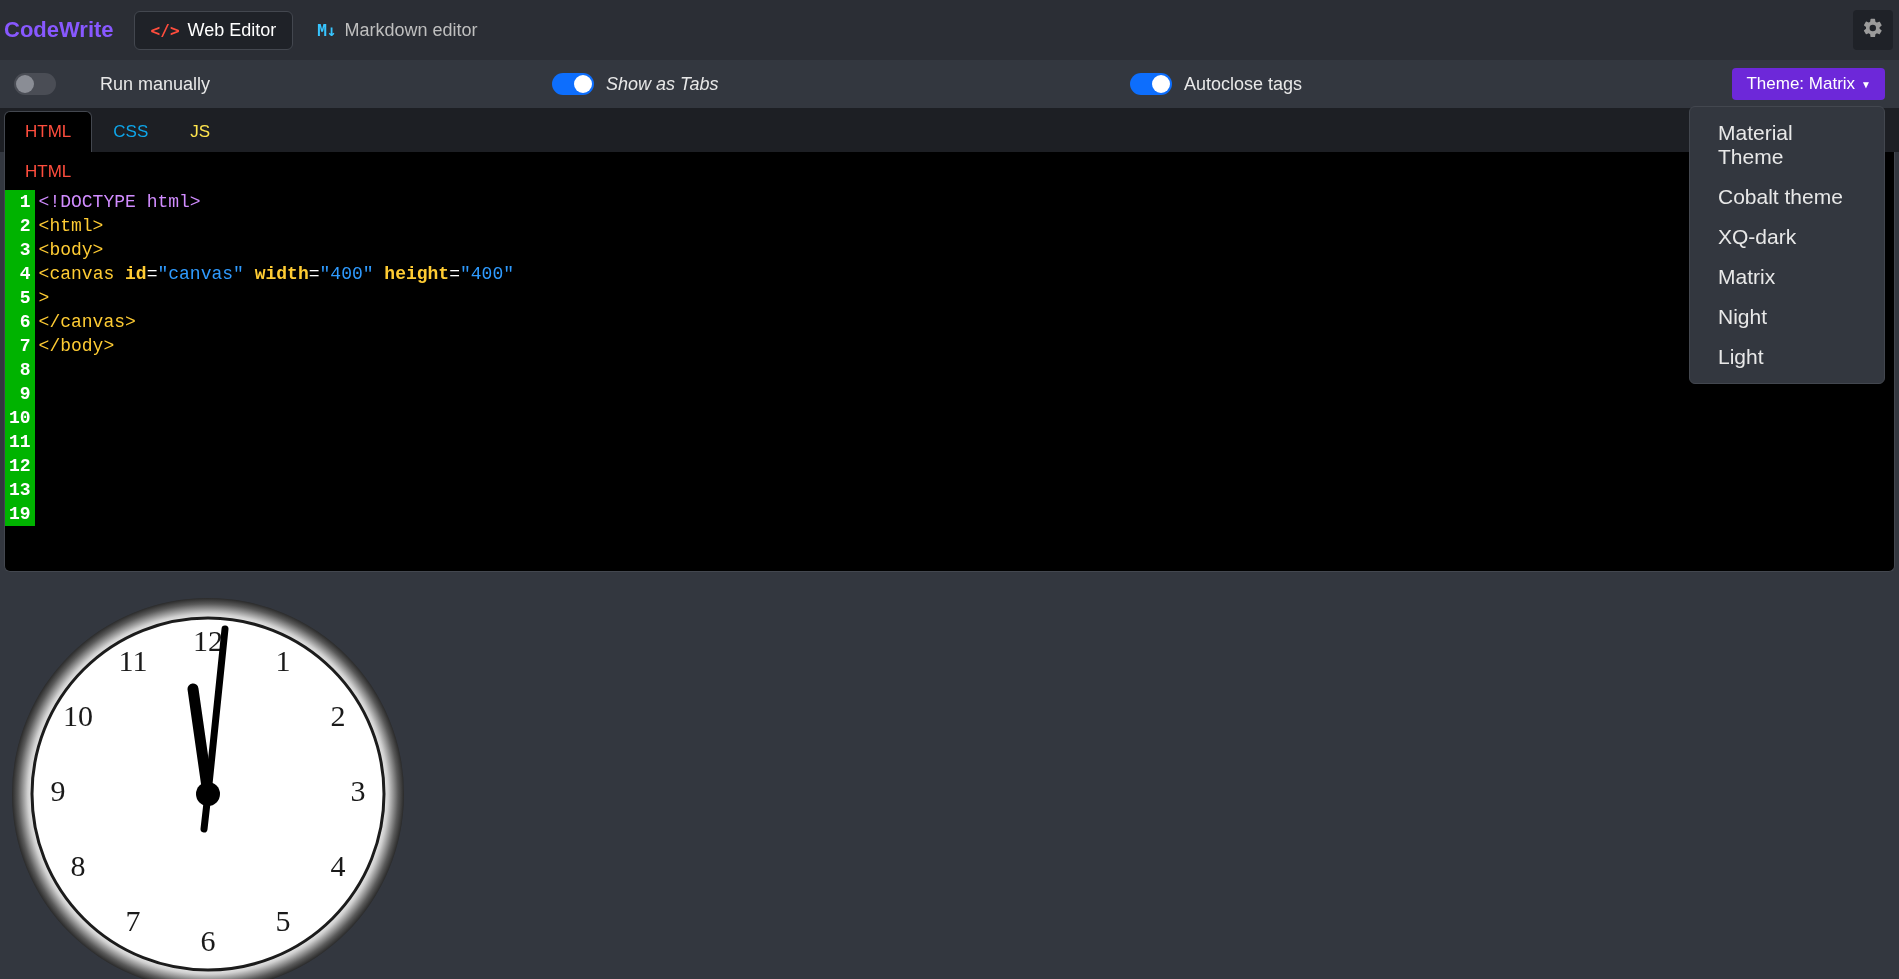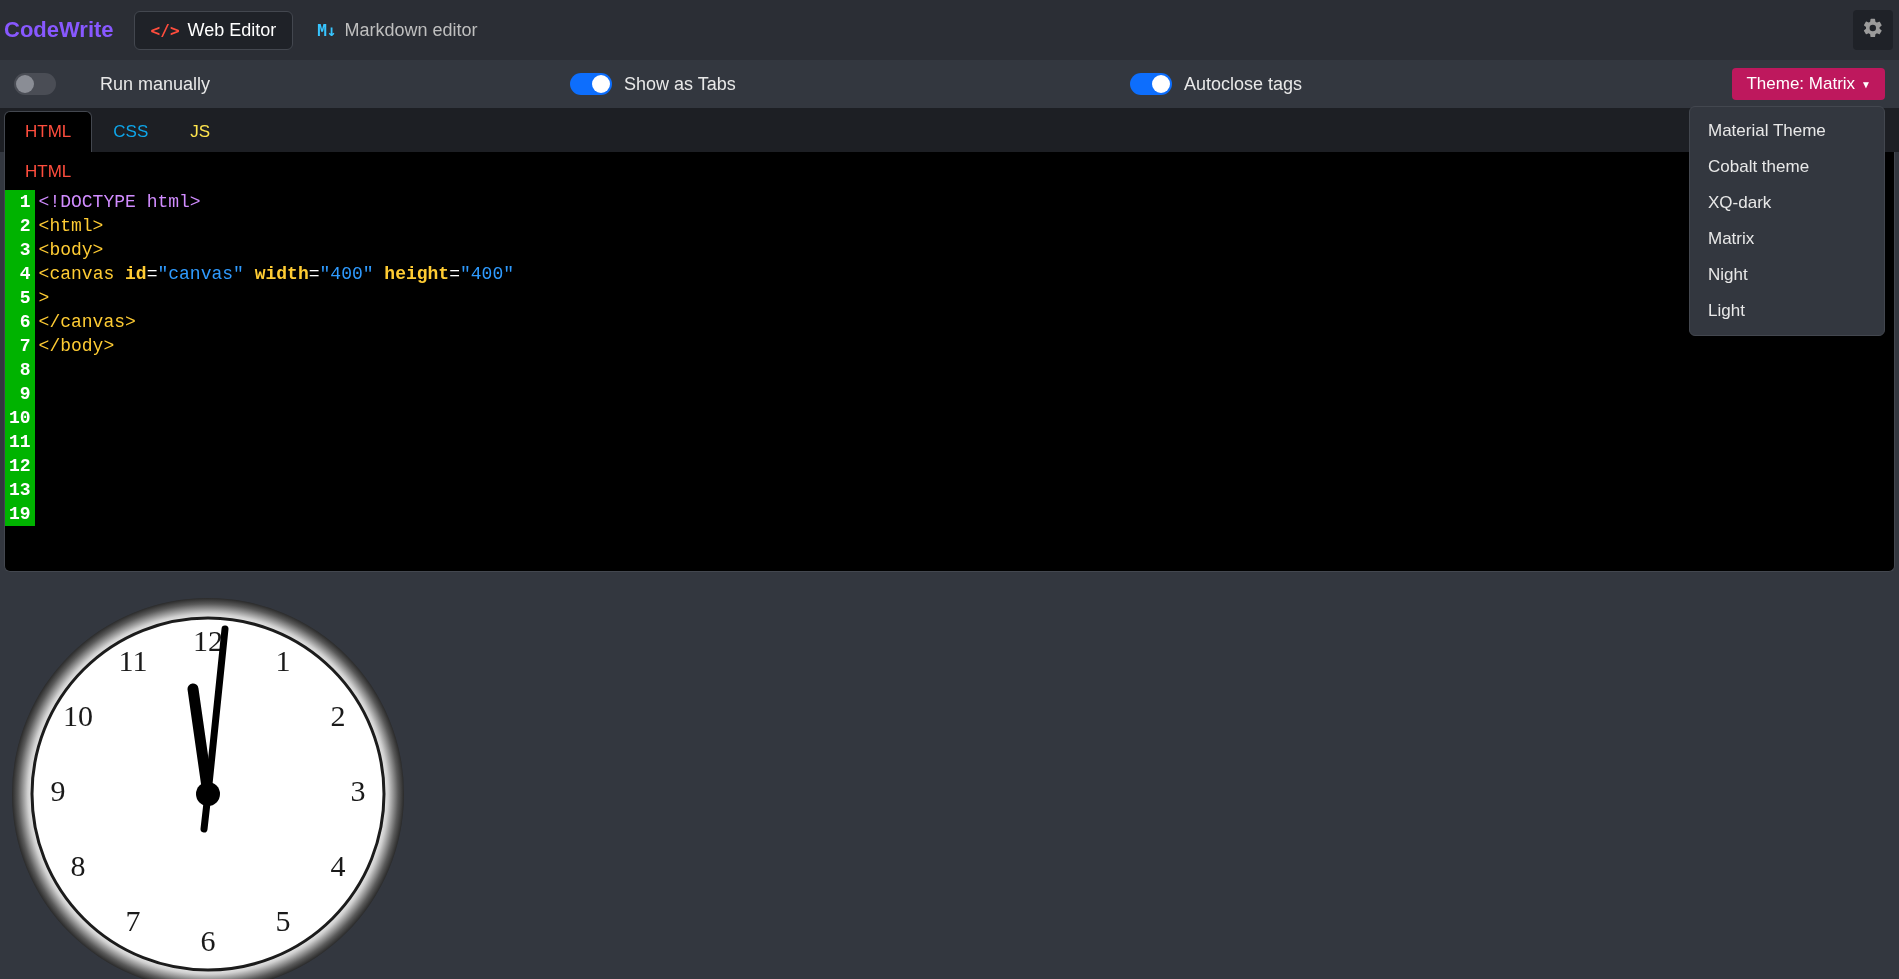--- a/index.html
+++ b/index.html
@@ -60,39 +60,39 @@
   .opts {
     display: flex;
     align-items: center;
     height: 48px;
     padding: 0 10px;
     background: #33373f;
     position: relative;
   }
   .opt-group { display: flex; align-items: center; gap: 12px; font-size: 18px; }
   .opt-group.left  { margin-left: 4px; gap: 44px; }
-  .opt-group.mid1  { position: absolute; left: 570px; }
+  .opt-group.mid1  { position: absolute; left: 552px; font-style: italic; }
   .opt-group.mid2  { position: absolute; left: 1130px; }
   .opt-group.right { position: absolute; right: 14px; }
 
   .toggle {
     width: 42px; height: 22px; border-radius: 11px;
     position: relative; cursor: pointer;
   }
   .toggle .knob {
     position: absolute; top: 2px; width: 18px; height: 18px;
     border-radius: 50%;
   }
   .toggle.off { background: #4a4d55; }
   .toggle.off .knob { left: 2px; background: #8a8d95; }
   .toggle.on  { background: #0d6efd; }
   .toggle.on  .knob { right: 2px; background: #ffffff; }
 
   .theme-btn {
-    background: #be185d;
+    background: #6d28d9;
     color: #ffffff;
     padding: 6px 14px;
     border-radius: 4px;
     font-size: 17px;
     cursor: pointer;
     display: flex; align-items: center; gap: 6px;
   }
   .caret { font-size: 10px; }
 
   
@@ -100,22 +100,22 @@
     position: absolute;
     right: 14px; top: 46px;
     width: 196px;
     background: #33373f;
     border: 1px solid #43474f;
     border-radius: 6px;
     padding: 6px 0;
     z-index: 100;
   }
   .theme-menu .item {
-    padding: 8px 18px;
-    font-size: 17px;
+    padding: 8px 28px;
+    font-size: 21px;
     color: #e8e8e8;
     cursor: pointer;
   }
 
   
   .editor-tabs {
     display: flex;
     align-items: flex-end;
     height: 44px;
     background: #1d1f24;

